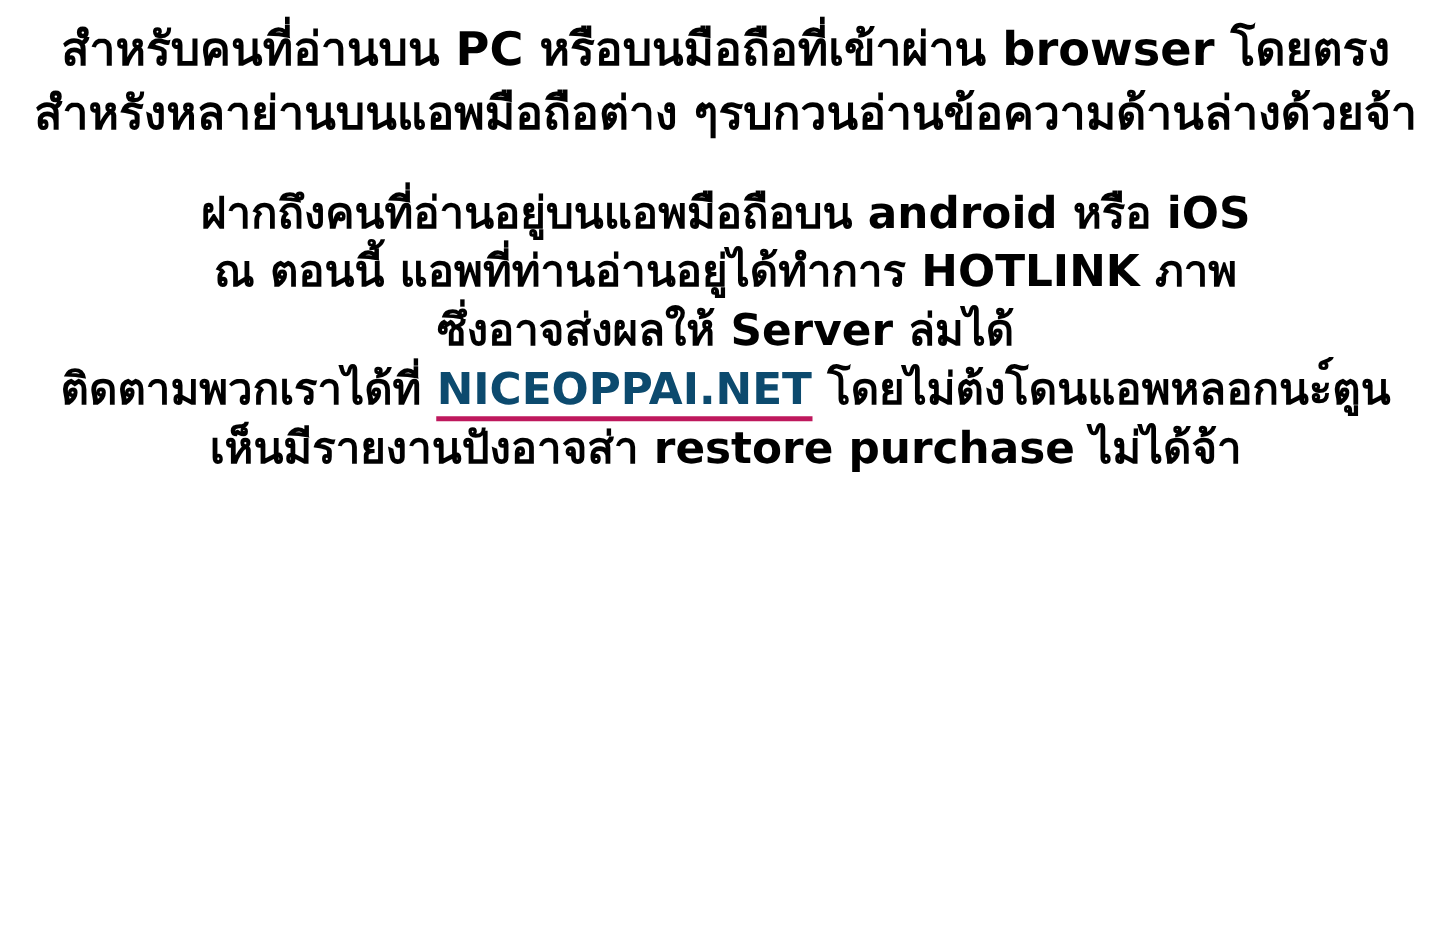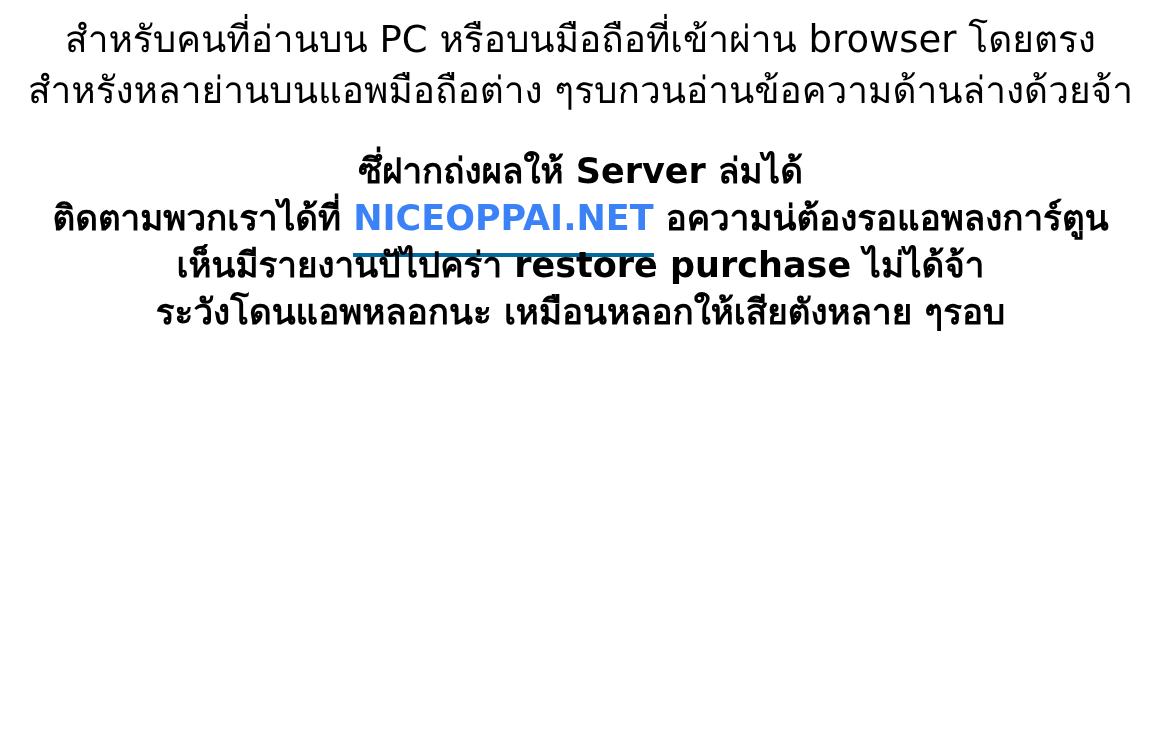--- a/index.html
+++ b/index.html
@@ -17,53 +17,54 @@
     width: 1161px;
     height: 750px;
     padding-top: 14px;
     display: flex;
     flex-direction: column;
     align-items: center;
     text-align: center;
   }
   .intro-block p {
     font-size: 37px;
-    font-weight: 400;
+    font-weight: 700;
     line-height: 51px;
     white-space: nowrap;
   }
   .block-gap {
     height: 32px;
     flex: 0 0 32px;
   }
   .body-block p {
     font-size: 35px;
     font-weight: 700;
     line-height: 47px;
     white-space: nowrap;
   }
   .site-link {
     text-decoration: none;
-    color: #3b82f6;
-    border-bottom: 4px solid #0369a1;
-    padding-bottom: 15px;
+    color: #0c4a6e;
+    border-bottom: 4px solid #be185d;
+    padding-bottom: 1px;
   }
 </style>
 </head>
 <body>
 
 <main class="notice-page">
 
   <section class="intro-block">
     <p>สำหรับคนที่อ่านบน PC หรือบนมือถือที่เข้าผ่าน browser โดยตรง</p>
     <p>สำหรังหลาย่านบนแอพมือถือต่าง ๆรบกวนอ่านข้อความด้านล่างด้วยจ้า</p>
   </section>
 
   <div class="block-gap"></div>
 
   <section class="body-block">
-    <p>ซึ่ฝากถ่งผลให้ Server ล่มได้</p>
-    <p><span>ติดตามพวกเราได้ที่ </span><span class="site-link">NICEOPPAI.NET</span><span> อความน่ต้องรอแอพลงการ์ตูน</span></p>
-    <p>เห็นมีรายงานปัไปคร่า restore purchase ไม่ได้จ้า</p>
-    <p>ระวังโดนแอพหลอกนะ เหมือนหลอกให้เสียตังหลาย ๆรอบ</p>
+    <p>ฝากถึงคนที่อ่านอยู่บนแอพมือถือบน android หรือ iOS</p>
+    <p>ณ ตอนนี้ แอพที่ท่านอ่านอยู่ได้ทำการ HOTLINK ภาพ</p>
+    <p>ซึ่งอาจส่งผลให้ Server ล่มได้</p>
+    <p><span>ติดตามพวกเราได้ที่ </span><span class="site-link">NICEOPPAI.NET</span><span> โดยไม่ต้งโดนแอพหลอกนะ์ตูน</span></p>
+    <p>เห็นมีรายงานปังอาจส่า restore purchase ไม่ได้จ้า</p>
   </section>
 
 </main>
 
 </body></html>

